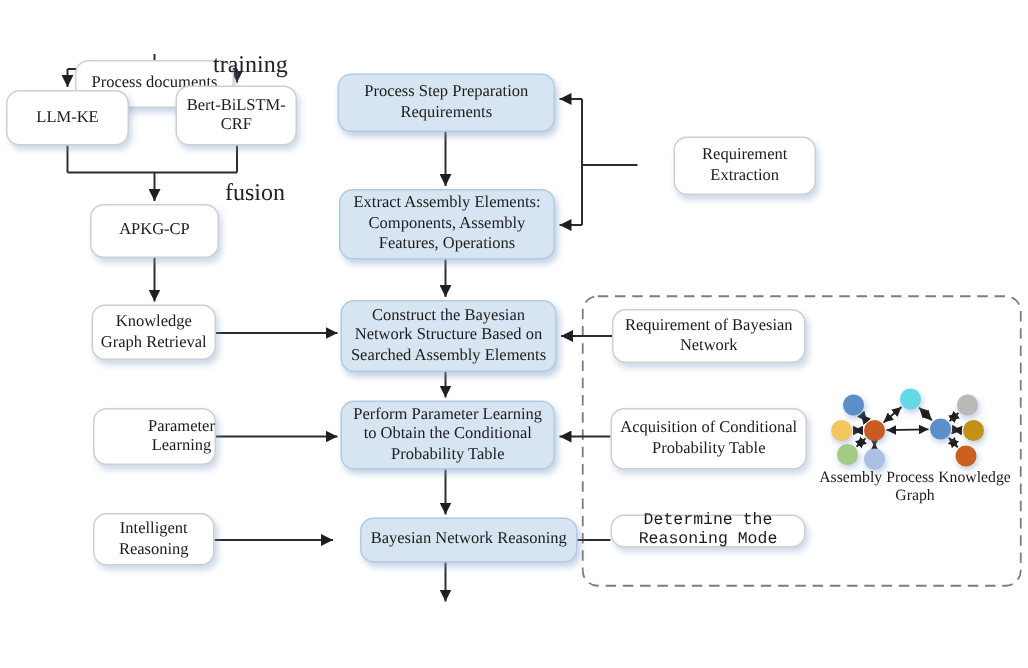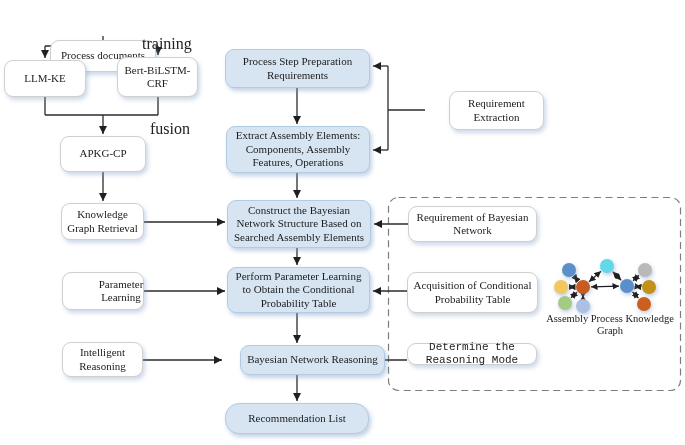--- a/index.html
+++ b/index.html
@@ -134,21 +134,20 @@
   <div class="box blue" style="left:225px;top:49px;width:145px;height:39px;">Process Step Preparation Requirements</div>
 
   <div class="box blue" style="left:226px;top:126px;width:144px;height:47px;">Extract Assembly Elements: Components, Assembly Features, Operations</div>
 
   <div class="box blue" style="left:227px;top:200px;width:144px;height:48px;">Construct the Bayesian Network Structure Based on Searched Assembly Elements</div>
 
   <div class="box blue" style="left:227px;top:267px;width:143px;height:46px;">Perform Parameter Learning to Obtain the Conditional Probability Table</div>
 
   <div class="box blue" style="left:224px;top:345px;width:145px;height:30px;margin-left:16px;">Bayesian Network Reasoning</div>
 
-  <div class="box blue round14" style="left:225px;top:403px;width:144px;height:31px;">Recommendation List</div>
 
   <div class="box plain" style="left:425px;top:91px;width:95px;height:39px;margin-left:24px;">Requirement Extraction</div>
 
   <div class="box plain" style="left:408px;top:206px;width:129px;height:36px;">Requirement of Bayesian Network</div>
 
   <div class="box plain" style="left:407px;top:272px;width:131px;height:41px;">Acquisition of Conditional Probability Table</div>
 
   <div class="box plain" style="left:407px;top:343px;width:130px;height:22px;font-family:Liberation Mono, monospace;">Determine the Reasoning Mode</div>
 
   <div class="edge-label" style="left:110px;top:35px;">training</div>

